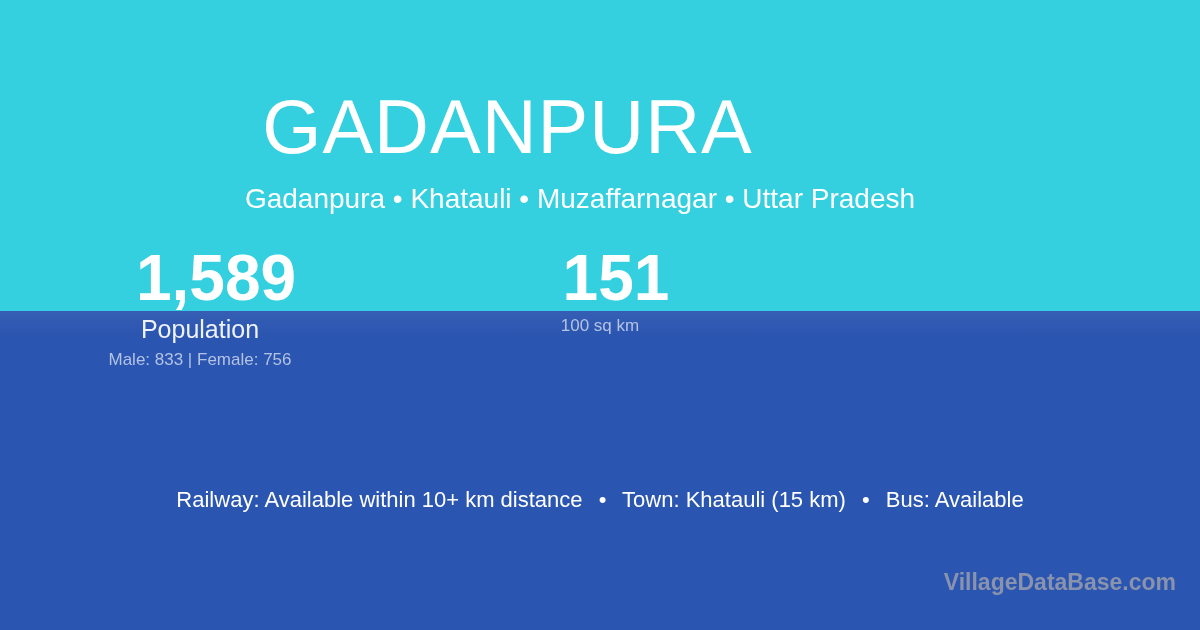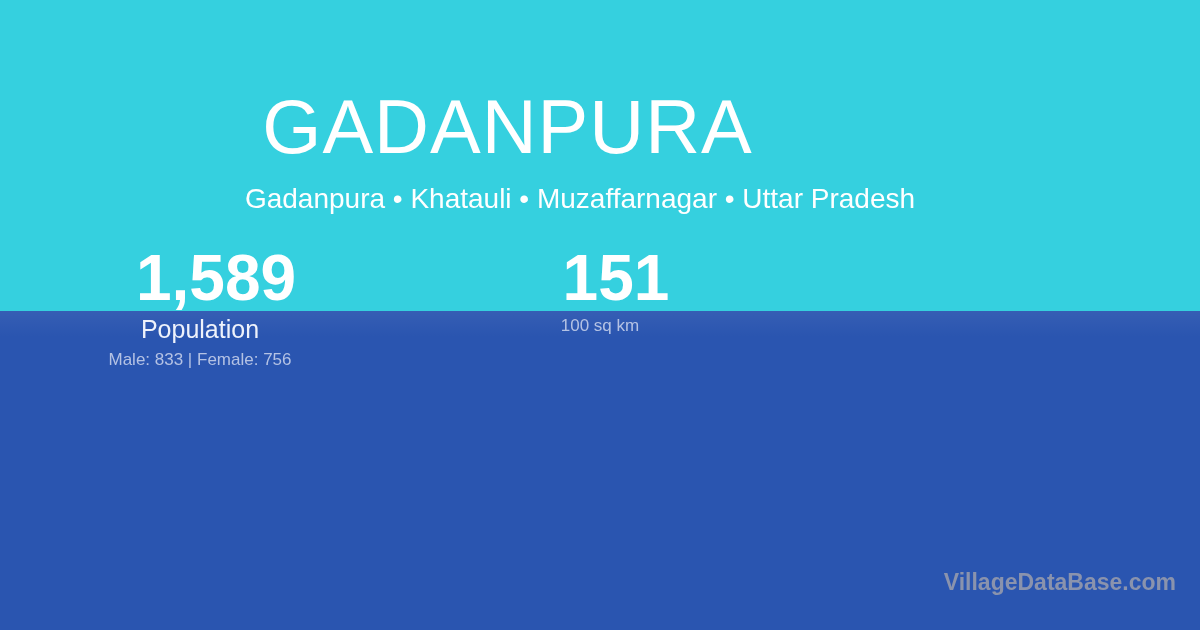--- a/index.html
+++ b/index.html
@@ -168,16 +168,23 @@
     <div class="stat">
       <div class="stat-value">151</div>
       <div class="stat-sub">100 sq km</div>
     </div>
 
     <div class="stat">
     </div>
 
   </div>
 
+  <div class="facilities">
+    <span>Railway: Available within 10+ km distance</span>
+    <span class="sep">•</span>
+    <span>Town: Khatauli (15 km)</span>
+    <span class="sep">•</span>
+    <span>Bus: Available</span>
+  </div>
 
   <div class="watermark">VillageDataBase.com</div>
 
 </div>
 
 </body></html>

